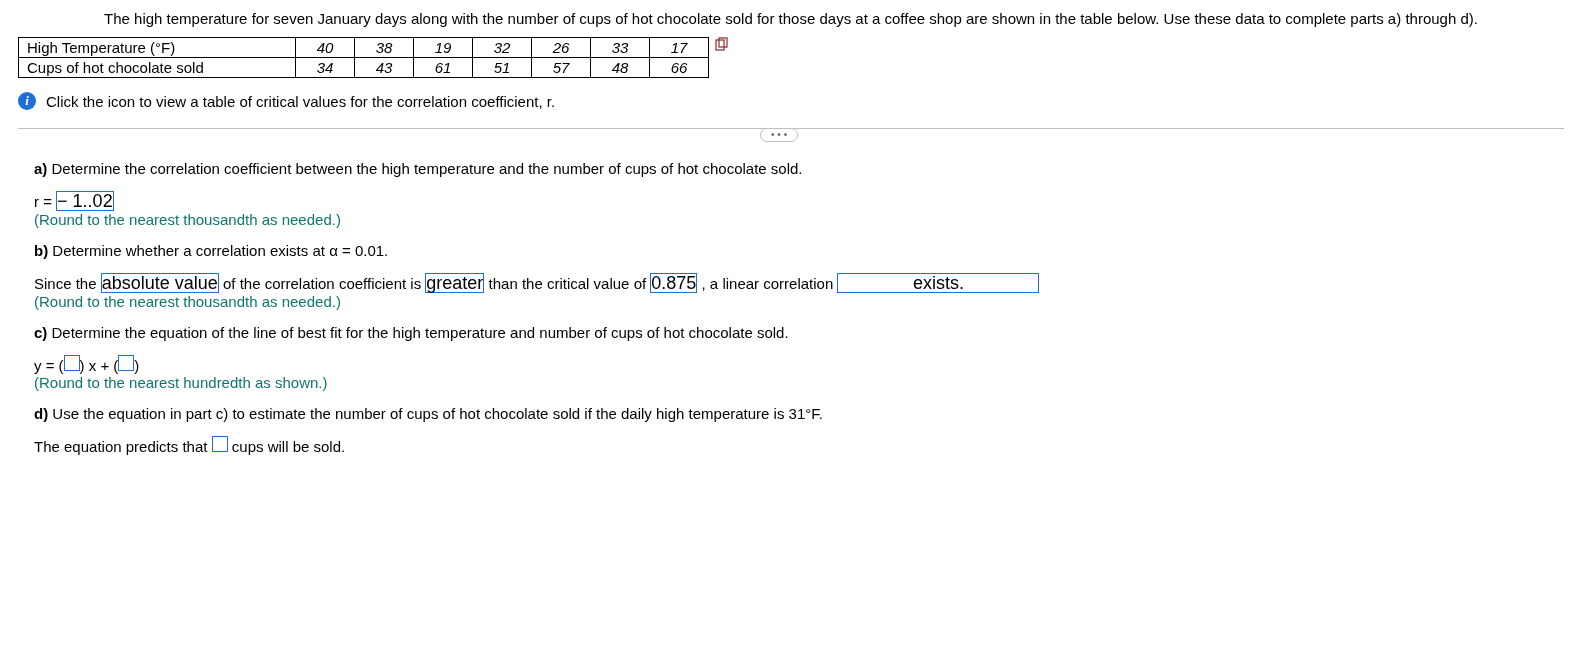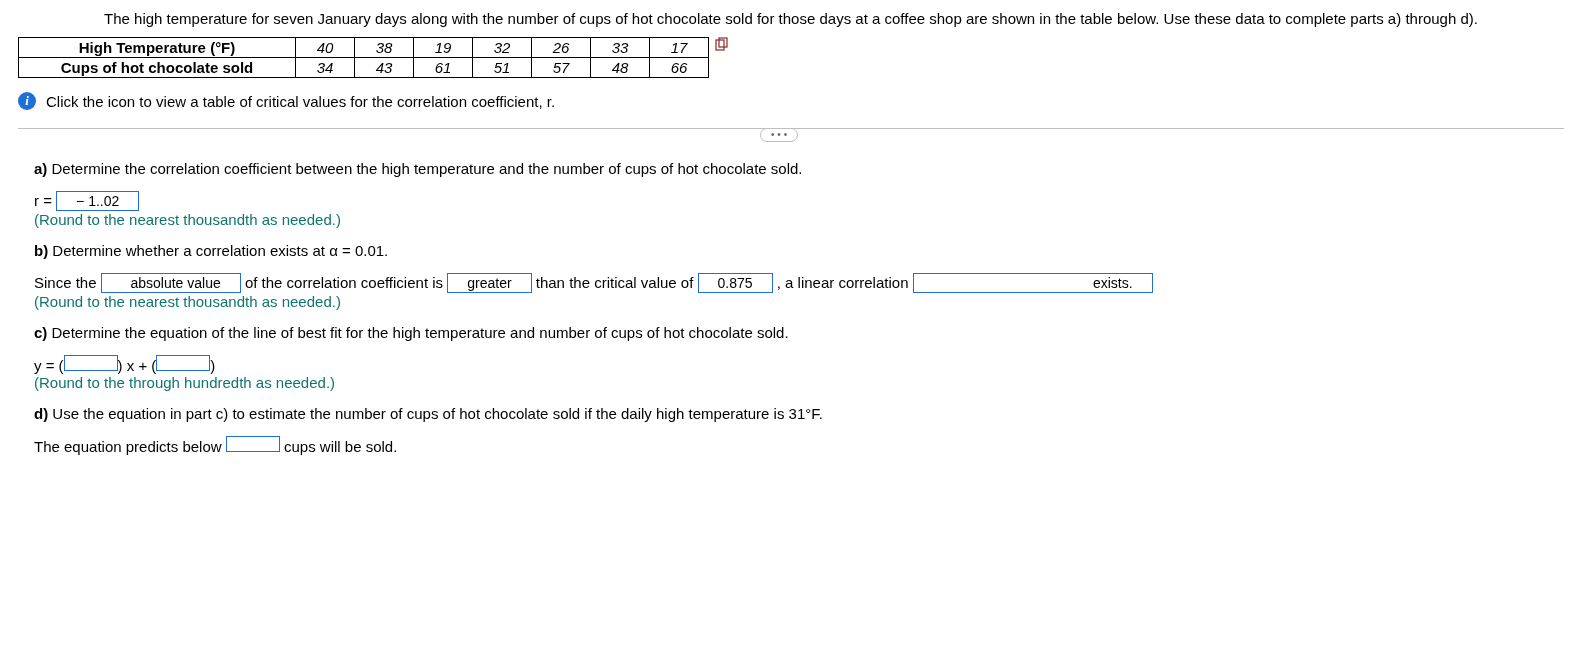--- a/index.html
+++ b/index.html
@@ -16,21 +16,21 @@
     border-collapse: collapse;
     margin-bottom: 6px;
   }
   table.data td, table.data th {
     border: 1px solid #000;
     padding: 1px 8px;
     font-weight: normal;
     text-align: left;
     font-size: 15px;
   }
-  table.data th { font-weight: bold; min-width: 260px; text-align: center; }
+  table.data th { font-weight: normal; min-width: 260px; }
   table.data td.val { text-align: center; min-width: 42px; font-style: italic; }
   .copy-icon {
     display: inline-block;
     vertical-align: middle;
     margin-left: 6px;
     color: #8a2a2a;
   }
   .info-row { display: flex; align-items: center; gap: 10px; margin: 8px 0 18px 0; }
   .info-icon {
     width: 18px; height: 18px; border-radius: 50%;
@@ -44,26 +44,26 @@
   .dots-pill {
     position: absolute; top: 0; left: 48%;
     background: #fff; border: 1px solid #bfbfbf; border-radius: 8px;
     padding: 0 10px; font-size: 10px; color: #666; line-height: 12px;
   }
   .section { margin: 14px 16px; }
   .note { color: #0f766e; }
   .field {
     display: inline-block;
     border: 1px solid #1e6fd6;
-    padding: 0 19px;
+    padding: 0 0;
     min-width: 14px;
     line-height: 18px;
     vertical-align: baseline;
-    font-size: 14px;
-    text-align: right;
+    font-size: 18px;
+    text-align: center;
   }
   .field.wide { min-width: 100px; }
   .field.xlwide { min-width: 200px; }
   .field.sm { min-width: 14px; height: 14px; }
   .bold { font-weight: bold; }
 </style>
 </head>
 <body>
 
 <div class="intro">The high temperature for seven January days along with the number of cups of hot chocolate sold for those days at a coffee shop are shown in the table below. Use these data to complete parts a) through d).</div>
@@ -132,21 +132,21 @@
   <span>, a linear correlation </span>
   <span class="field xlwide">exists.</span>
   <div class="note">(Round to the nearest thousandth as needed.)</div>
 </div>
 
 <div class="section">
   <span class="bold">c)</span><span> Determine the equation of the line of best fit for the high temperature and number of cups of hot chocolate sold.</span>
 </div>
 <div class="section">
   <span>y = (</span><span class="field sm"></span><span>) x + (</span><span class="field sm"></span><span>)</span>
-  <div class="note">(Round to the through hundredth as needed.)</div>
+  <div class="note">(Round to the nearest hundredth as shown.)</div>
 </div>
 
 <div class="section">
   <span class="bold">d)</span><span> Use the equation in part c) to estimate the number of cups of hot chocolate sold if the daily high temperature is 31°F.</span>
 </div>
 <div class="section">
-  <span>The equation predicts below </span><span class="field sm"></span><span> cups will be sold.</span>
+  <span>The equation predicts that </span><span class="field sm"></span><span> cups will be sold.</span>
 </div>
 
 </body></html>

